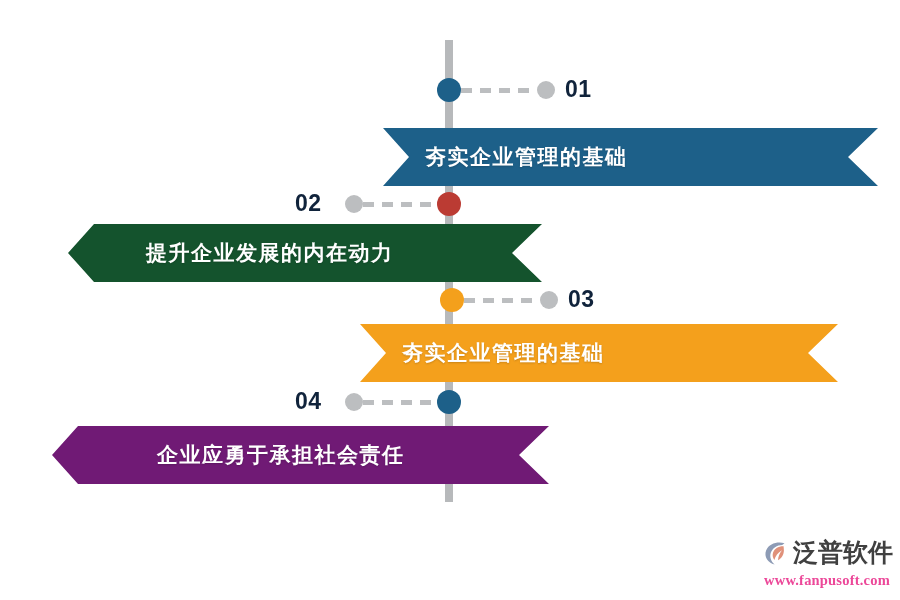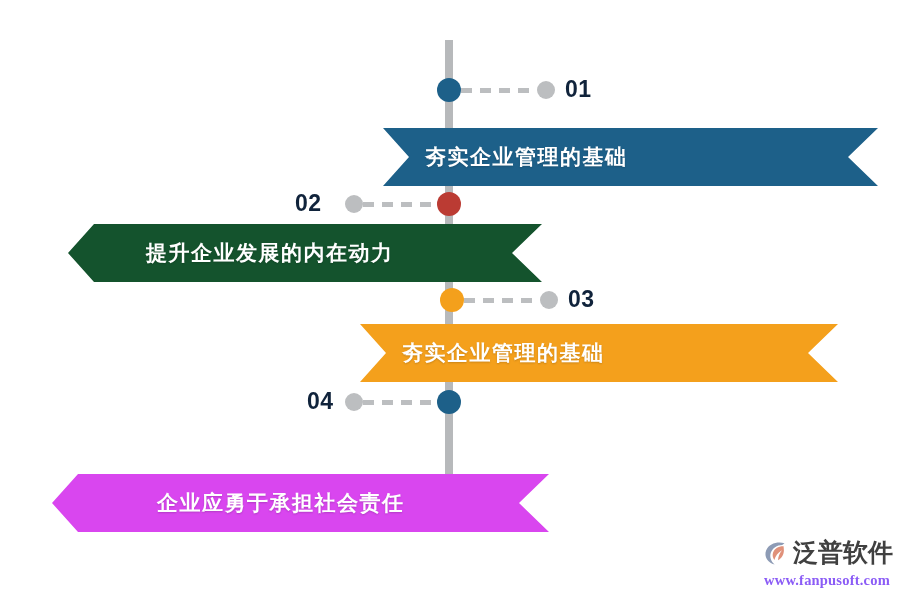--- a/index.html
+++ b/index.html
@@ -91,21 +91,21 @@
 
   
   #connector-03 { left: 428px; top: 288px; width: 200px; margin-left: 12px; }
   #connector-03 .conn-dot-main { left: 0; background: #f4a01c; }
   #connector-03 .conn-line { left: 24px; width: 76px; }
   #connector-03 .conn-dot-small { left: 100px; }
   #connector-03 .conn-number { left: 128px; }
 
   
   #connector-04 { left: 295px; top: 390px; width: 166px; }
-  #connector-04 .conn-number { left: 12px; }
+  #connector-04 .conn-number { left: 0; }
   #connector-04 .conn-dot-small { left: 50px; }
   #connector-04 .conn-line { left: 68px; width: 77px; }
   #connector-04 .conn-dot-main { left: 142px; background: #1d6089; }
 
   
   .banner {
     position: absolute;
     display: flex;
     align-items: center;
     height: 58px;
@@ -165,22 +165,21 @@
     top: 324px;
     width: 478px;
     background: #f4a01c;
   }
   #banner-03 .banner-label { margin-left: 42px; }
 
   #banner-04 {
     left: 52px;
     top: 426px;
     width: 497px;
-    background: #d946ef;
-    margin-top: 48px;
+    background: #701a75;
   }
   #banner-04 .banner-label { margin-left: 105px; }
 
   
   #logo {
     position: absolute;
     left: 762px;
     top: 536px;
     width: 130px;
     height: 58px;
@@ -201,21 +200,21 @@
     font-weight: bold;
     color: #404040;
     letter-spacing: 0px;
     line-height: 30px;
     white-space: nowrap;
     font-family: "DejaVu Sans", "Liberation Sans", sans-serif;
   }
   .logo-url {
     font-size: 14.5px;
     font-weight: bold;
-    color: #8b5cf6;
+    color: #ec4899;
     letter-spacing: 0.2px;
     line-height: 20px;
     white-space: nowrap;
     font-family: "Liberation Serif", "DejaVu Serif", serif;
     text-align: center;
     width: 130px;
   }
 </style>
 </head>
 <body>

